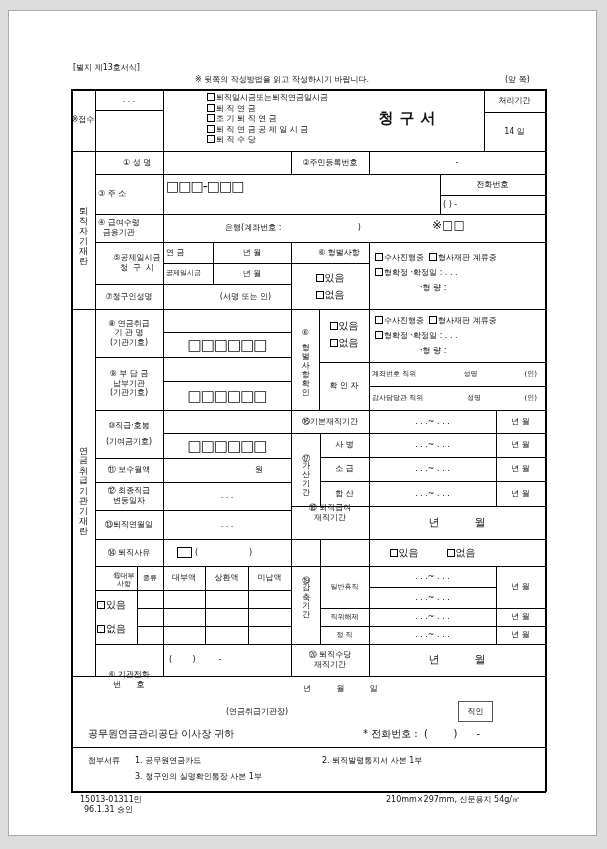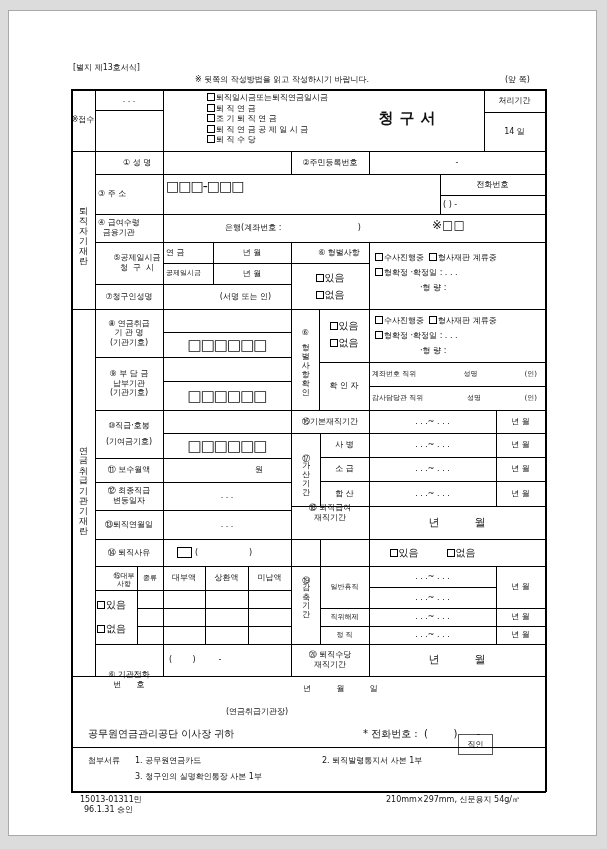--- a/index.html
+++ b/index.html
@@ -243,21 +243,21 @@
 <div class="c" style="left:95px;top:664px;width:68px;height:32px;white-space:pre;">⑥ 기관전화
 번      호</div>
 <div class="c left" style="left:163px;top:644px;width:128px;height:32px;padding-left:6px;white-space:pre;">(        )         -</div>
 <div class="c" style="left:291px;top:644px;width:78px;height:32px;white-space:pre;">⑳ 퇴직수당
 재직기간</div>
 <div class="c" style="left:369px;top:644px;width:176px;height:32px;font-size:11px;white-space:pre;">년          월</div>
 <div class="ln h" style="left:71px;top:676px;width:475px;"></div>
 
 <div class="t" style="left:303px;top:684px;white-space:pre;">년          월          일</div>
 <div class="t" style="left:226px;top:707px;">(연금취급기관장)</div>
-<div class="seal" style="left:458px;top:701px;width:33px;height:19px;margin-top:33px;">직인</div>
+<div class="seal" style="left:458px;top:701px;width:33px;height:19px;">직인</div>
 <div class="t" style="left:88px;top:728px;font-size:10px;">공무원연금관리공단 이사장 귀하</div>
 <div class="t" style="left:363px;top:728px;font-size:10px;white-space:pre;">* 전화번호 :  (        )      -</div>
 <div class="ln h" style="left:71px;top:747px;width:475px;"></div>
 <div class="t" style="left:88px;top:756px;">첨부서류</div>
 <div class="t" style="left:135px;top:756px;">1. 공무원연금카드</div>
 <div class="t" style="left:322px;top:756px;">2. 퇴직발령통지서 사본 1부</div>
 <div class="t" style="left:135px;top:772px;">3. 청구인의 실명확인통장 사본 1부</div>
 
 <div class="t" style="left:80px;top:795px;">15013-01311민</div>
 <div class="t" style="left:84px;top:805px;">96.1.31 승인</div>

